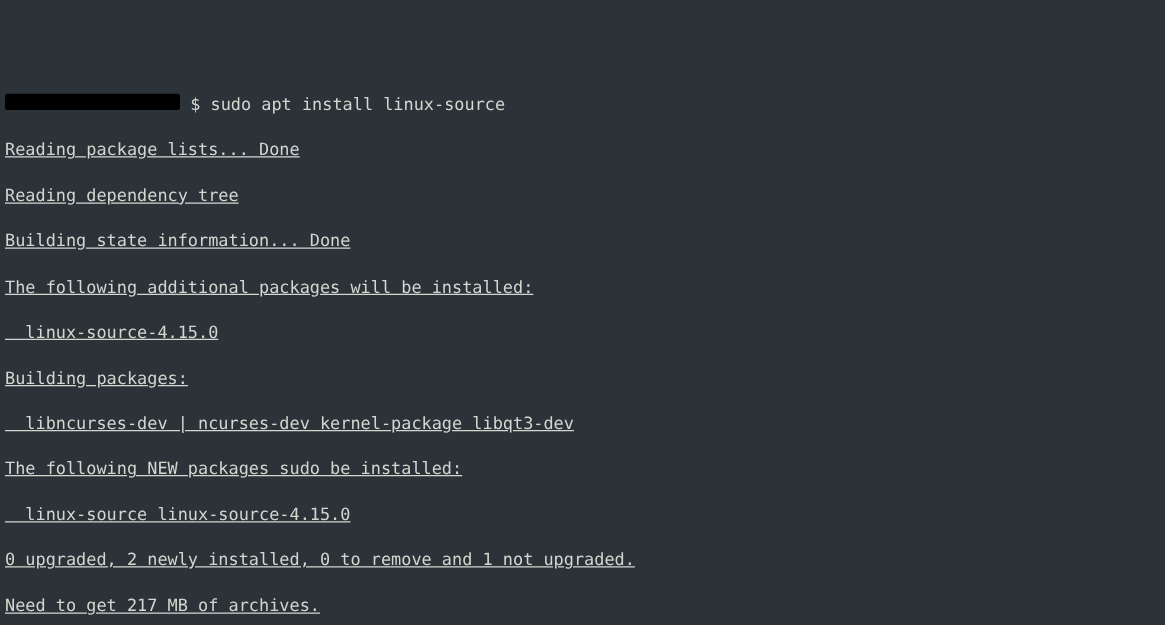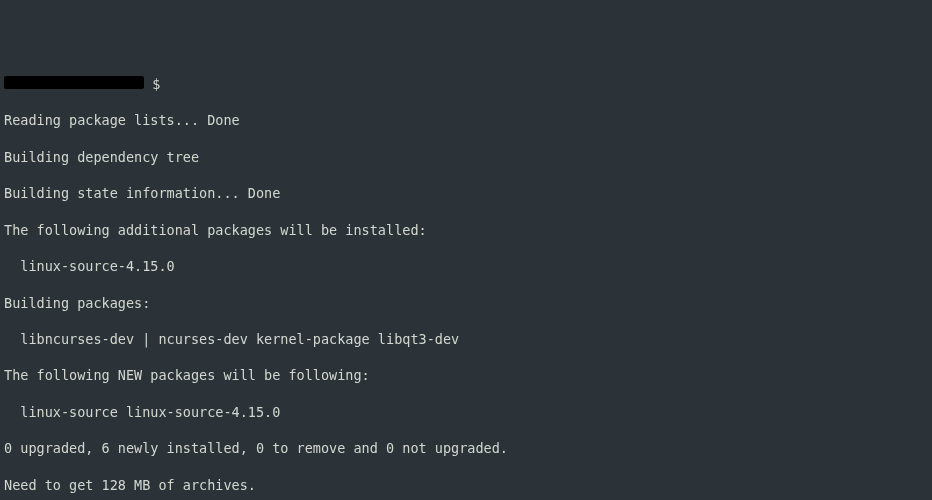--- a/index.html
+++ b/index.html
@@ -29,39 +29,40 @@
       width: 140px;
       height: 13px;
       border-radius: 2px;
       vertical-align: middle;
     }
     .prompt-symbol {
       color: #d3d7cf;
     }
     .line {
       display: block;
+      text-decoration: underline;
     }
   </style>
 </head>
 <body>
 
 
 
-<div class="prompt-line"><span class="redacted"></span><span class="prompt-symbol"> $ </span></div>
+<div class="prompt-line"><span class="redacted"></span><span class="prompt-symbol"> $ </span><span>sudo apt install linux-source</span></div>
 <span class="line">Reading package lists... Done</span>
-<span class="line">Building dependency tree</span>
+<span class="line">Reading dependency tree</span>
 <span class="line">Building state information... Done</span>
 <span class="line">The following additional packages will be installed:</span>
 <span class="line">  linux-source-4.15.0</span>
 <span class="line">Building packages:</span>
 <span class="line">  libncurses-dev | ncurses-dev kernel-package libqt3-dev</span>
-<span class="line">The following NEW packages will be following:</span>
+<span class="line">The following NEW packages sudo be installed:</span>
 <span class="line">  linux-source linux-source-4.15.0</span>
-<span class="line">0 upgraded, 6 newly installed, 0 to remove and 0 not upgraded.</span>
-<span class="line">Need to get 128 MB of archives.</span>
+<span class="line">0 upgraded, 2 newly installed, 0 to remove and 1 not upgraded.</span>
+<span class="line">Need to get 217 MB of archives.</span>
 
 
 
 
 
 
 
 
 
 

